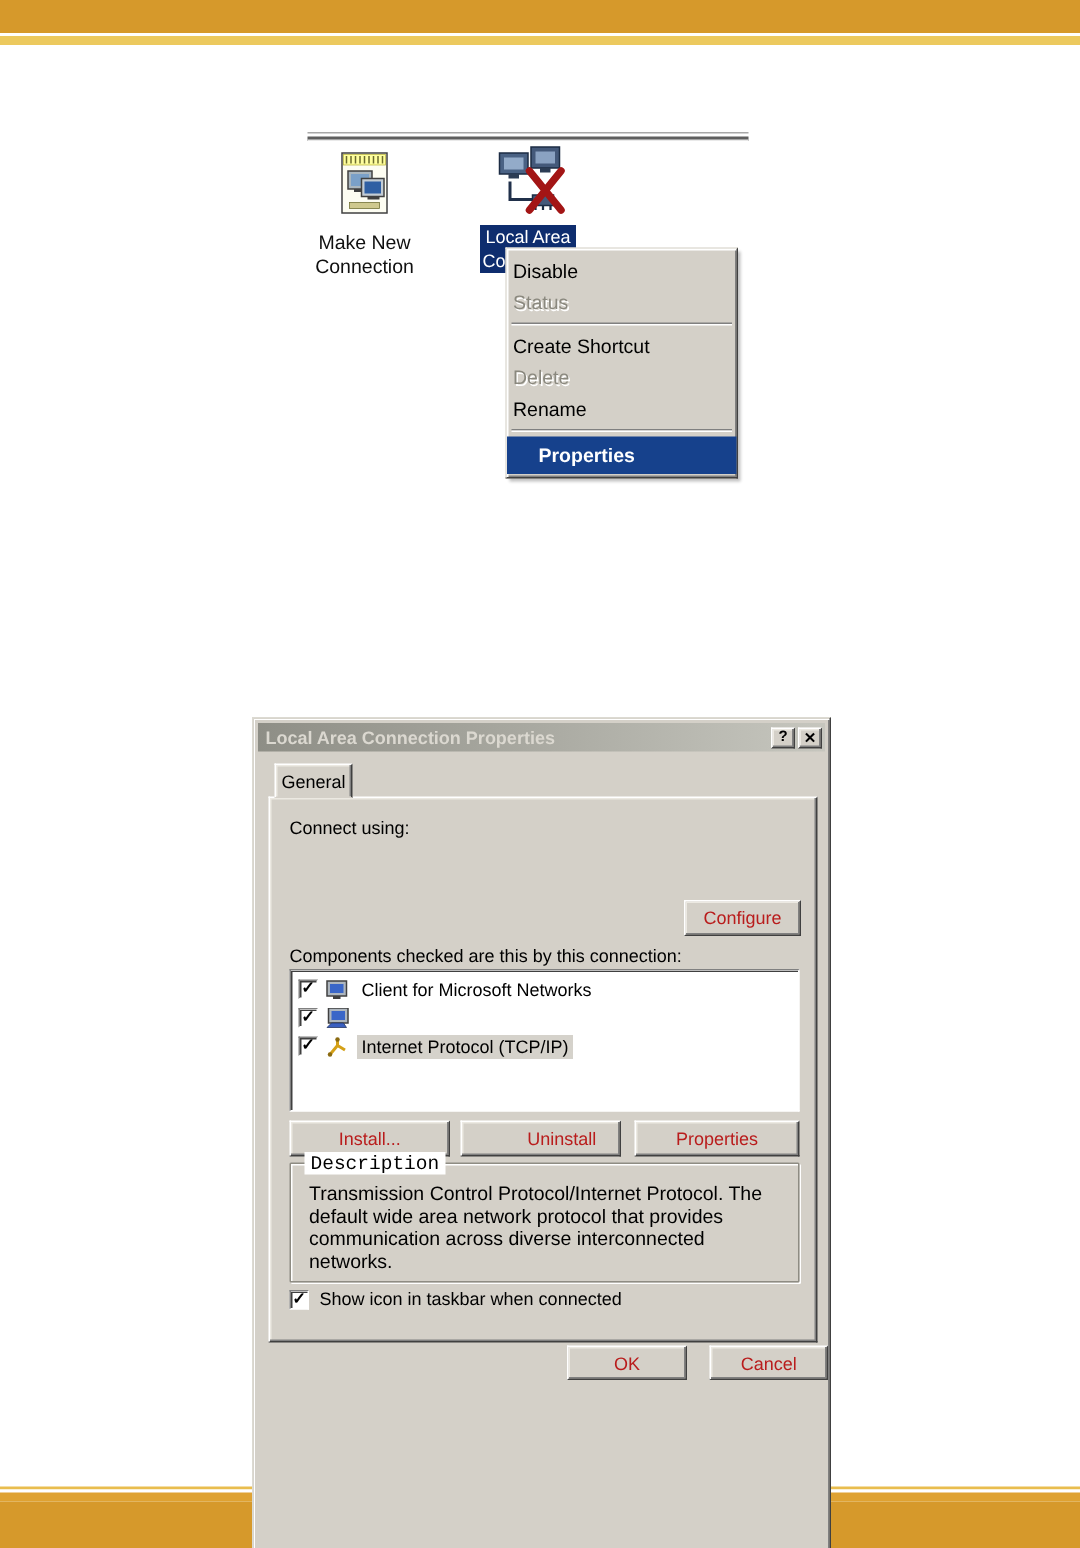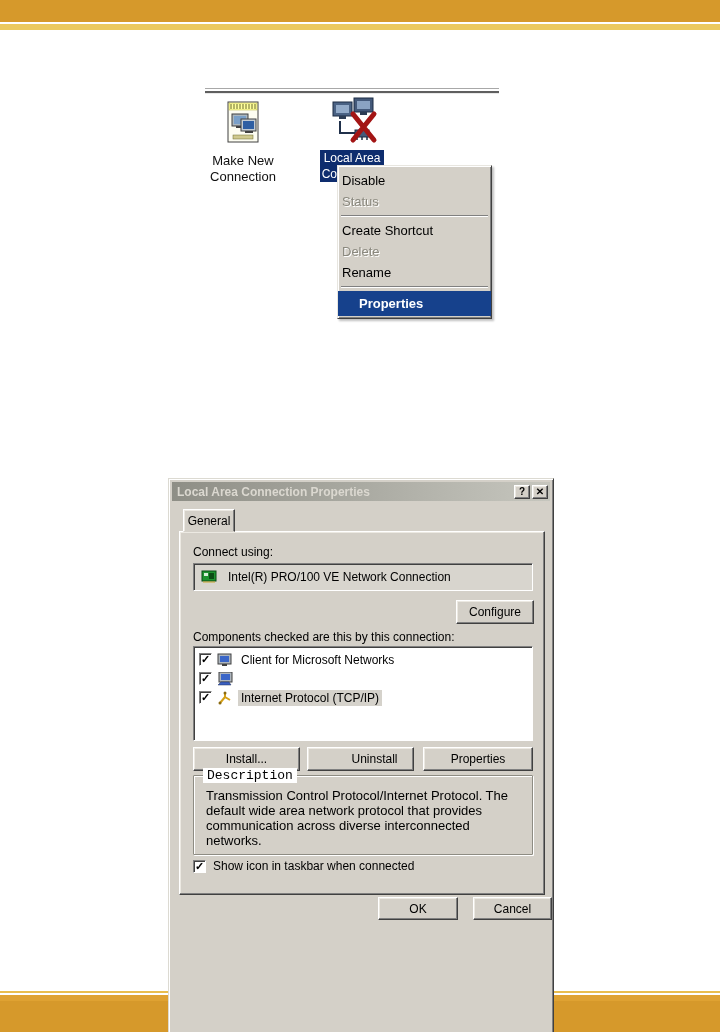--- a/index.html
+++ b/index.html
@@ -56,21 +56,21 @@
     background:#d4d0c8;
     border:1px solid; border-color:#ffffff #404040 #404040 #ffffff;
     box-shadow: inset -1px -1px 0 #808080, inset 1px 1px 0 #ece9e2;
   }
   .sunken {
     border:1px solid; border-color:#808080 #ffffff #ffffff #808080;
     box-shadow: inset 1px 1px 0 #404040;
   }
   .btn {
     display:flex; align-items:center; justify-content:center;
-    font-size:12px; color:#000000; cursor:default;
+    font-size:12px; color:#b91c1c; cursor:default;
   }
   .cb {
     width:13px; height:13px; background:#ffffff; flex:none;
     border:1px solid; border-color:#808080 #ffffff #ffffff #808080;
     box-shadow: inset 1px 1px 0 #404040;
     display:flex; align-items:center; justify-content:center;
     font-size:11px; font-weight:700; color:#000; line-height:11px;
   }
 
   
@@ -210,29 +210,20 @@
   </div>
 
   <div id="tab-general">
     <span>General</span>
   </div>
 
   <div id="tabpage">
 
     <div class="abs" id="lbl-connect">Connect using:</div>
 
-    <div class="abs sunken" id="adapter-box">
-      <svg width="18" height="14" viewBox="0 0 18 14">
-        <rect x="1" y="1" width="14" height="10" fill="#1f9331" stroke="#0b4d14"></rect>
-        <rect x="3" y="3" width="4" height="3" fill="#d8efd8"></rect>
-        <rect x="8" y="3" width="5" height="6" fill="#0b4d14"></rect>
-        <path d="M3 11 v2 M5 11 v2 M7 11 v2 M9 11 v2 M11 11 v2 M13 11 v2" stroke="#c7a52c" stroke-width="1"></path>
-      </svg>
-      <span>Intel(R) PRO/100 VE Network Connection</span>
-    </div>
 
     <div class="abs raised btn" id="btn-configure">Configure</div>
 
     <div class="abs" id="lbl-components">Components checked are this by this connection:</div>
 
     <div class="abs sunken" id="listbox">
       <div class="lrow">
         <span class="cb">
             <span>✓</span>
           </span>

